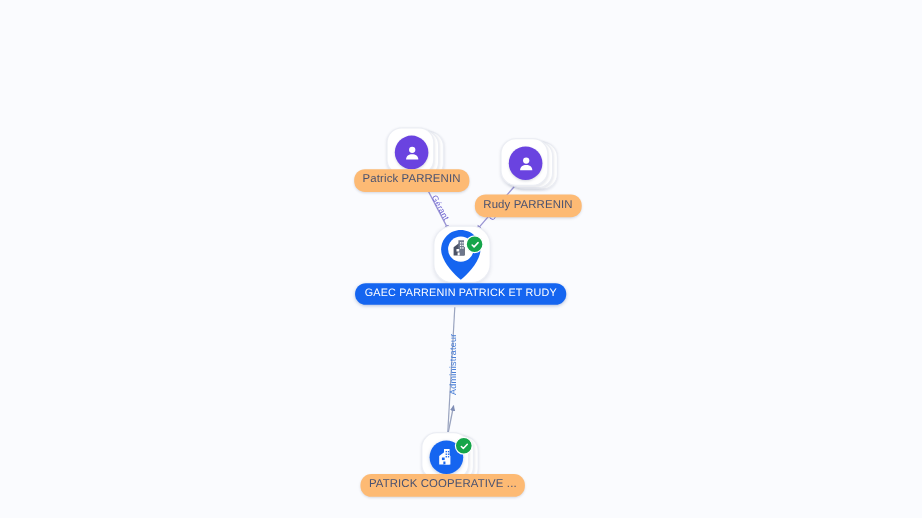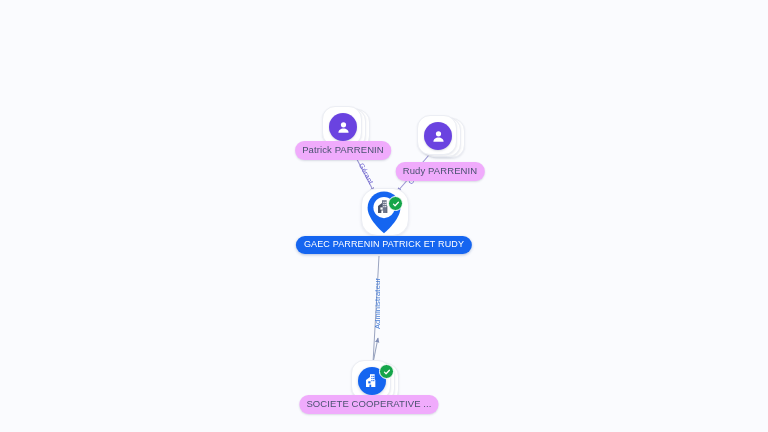--- a/index.html
+++ b/index.html
@@ -123,21 +123,21 @@
 
   
   .node-label {
     position: absolute;
     transform: translateX(-50%);
     white-space: nowrap;
     font-size: 9.5px;
     line-height: 1;
     padding: 4px 7px 5px 7px;
     border-radius: 9px;
-    background: #f0abfc;
+    background: #fdba74;
     color: #4a5270;
     box-shadow: 0 1px 2px rgba(40,50,90,0.16);
     letter-spacing: 0.1px;
   }
   .node-label.selected {
     background: #1565f0;
     color: #ffffff;
     font-size: 9px;
     letter-spacing: 0.15px;
     padding: 4px 8px 5px 8px;
@@ -268,16 +268,16 @@
           <rect x="6.4" y="12.4" width="3.4" height="3.2" fill="#1565f0"></rect>
           <rect x="8.2" y="17.4" width="2.6" height="3.6" fill="#1565f0"></rect>
         </svg>
       </span>
     </div>
     <div class="check-badge" style="left:7px; top:-17px;">
       <svg width="8" height="8" viewBox="0 0 12 12">
         <path d="M2.2 6.2 L4.6 8.6 L9.6 3.3" stroke="#ffffff" stroke-width="1.9" fill="none" stroke-linecap="round" stroke-linejoin="round"></path>
       </svg>
     </div>
-    <div class="node-label" style="left:-3px; top:14px;">SOCIETE COOPERATIVE ...</div>
+    <div class="node-label" style="left:-3px; top:14px;">PATRICK COOPERATIVE ...</div>
   </div>
 
 </div>
 
 </body></html>

